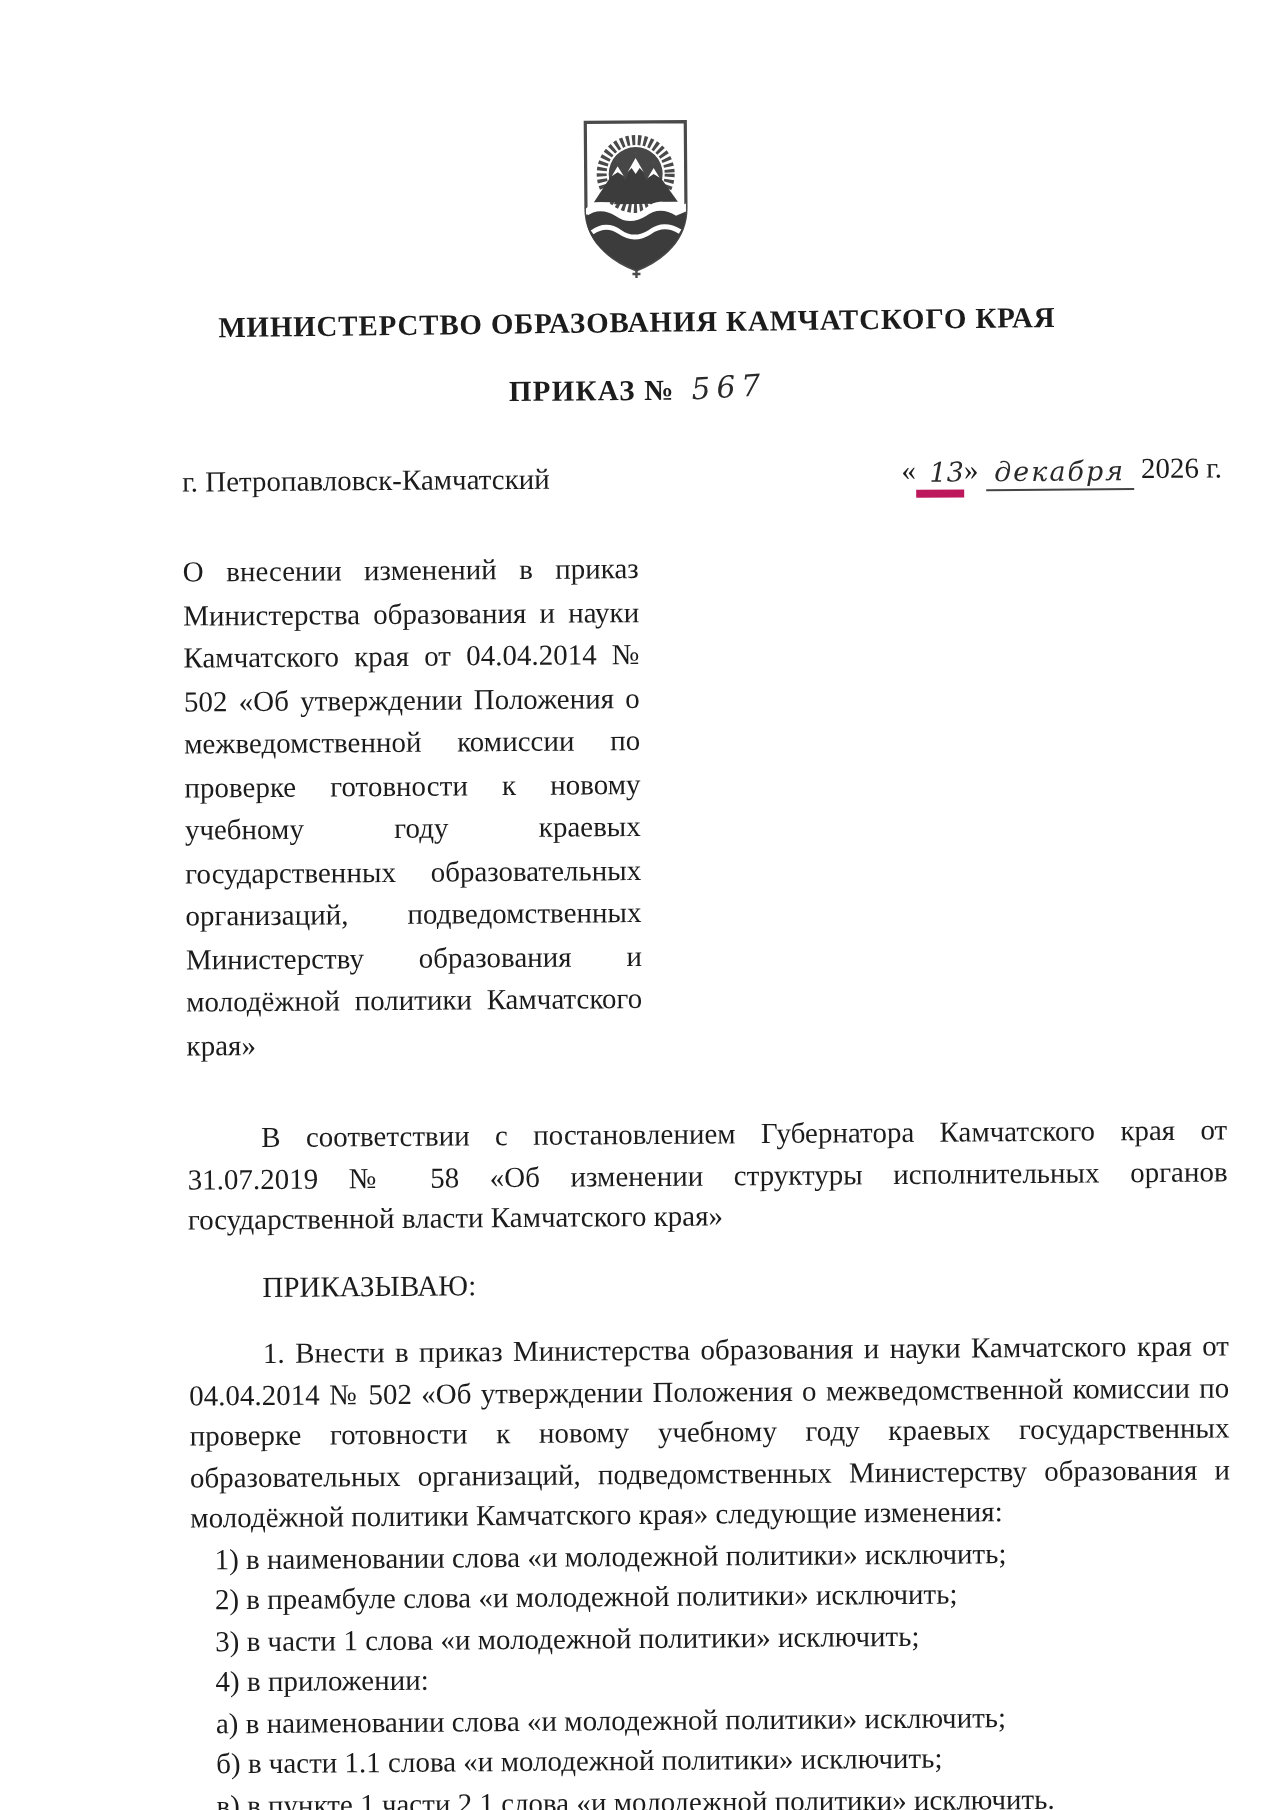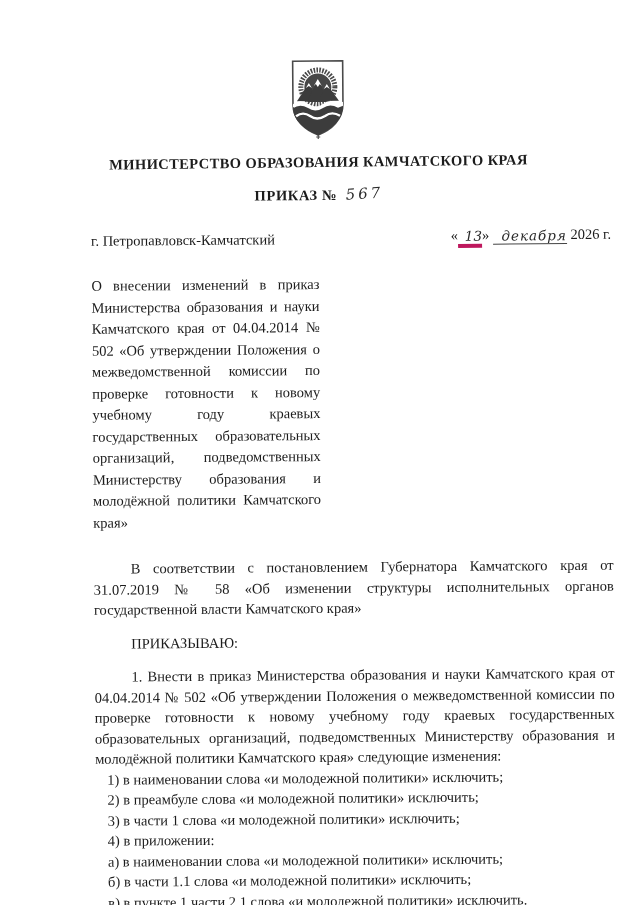--- a/index.html
+++ b/index.html
@@ -70,21 +70,21 @@
     display:inline-block;
     min-width:24px;
     text-align:right;
     border-bottom:4px solid #be185d;
     font-size:13.5px;
     transform:translateY(1px);
   }
   .hw-month{
     display:inline-block;
     min-width:74px;
-    text-align:right;
+    text-align:center;
     border-bottom:1px solid #444;
     font-size:13.5px;
     letter-spacing:1px;
     transform:translateY(1px);
   }
   
   .subject{
     margin:26px 0 0 92px;
     width:228px;
     font-size:14.5px;

